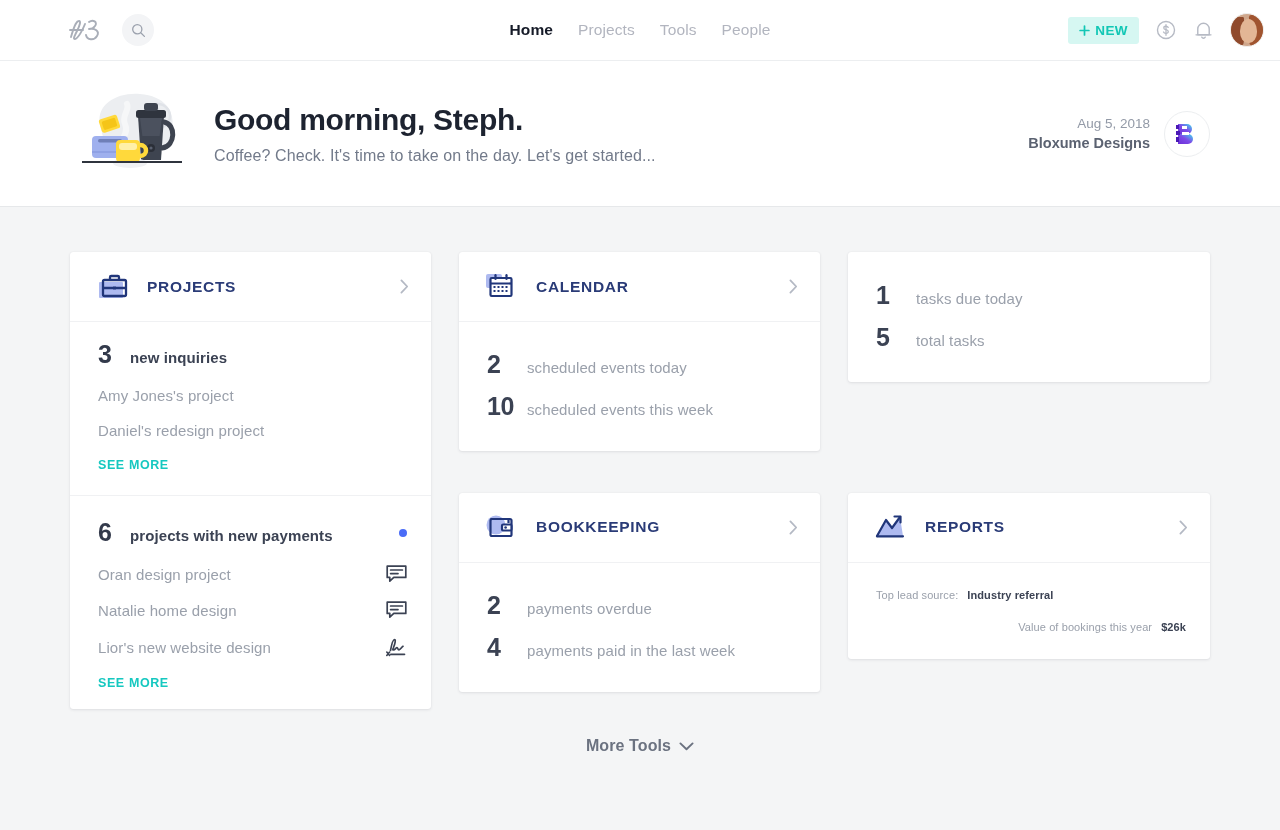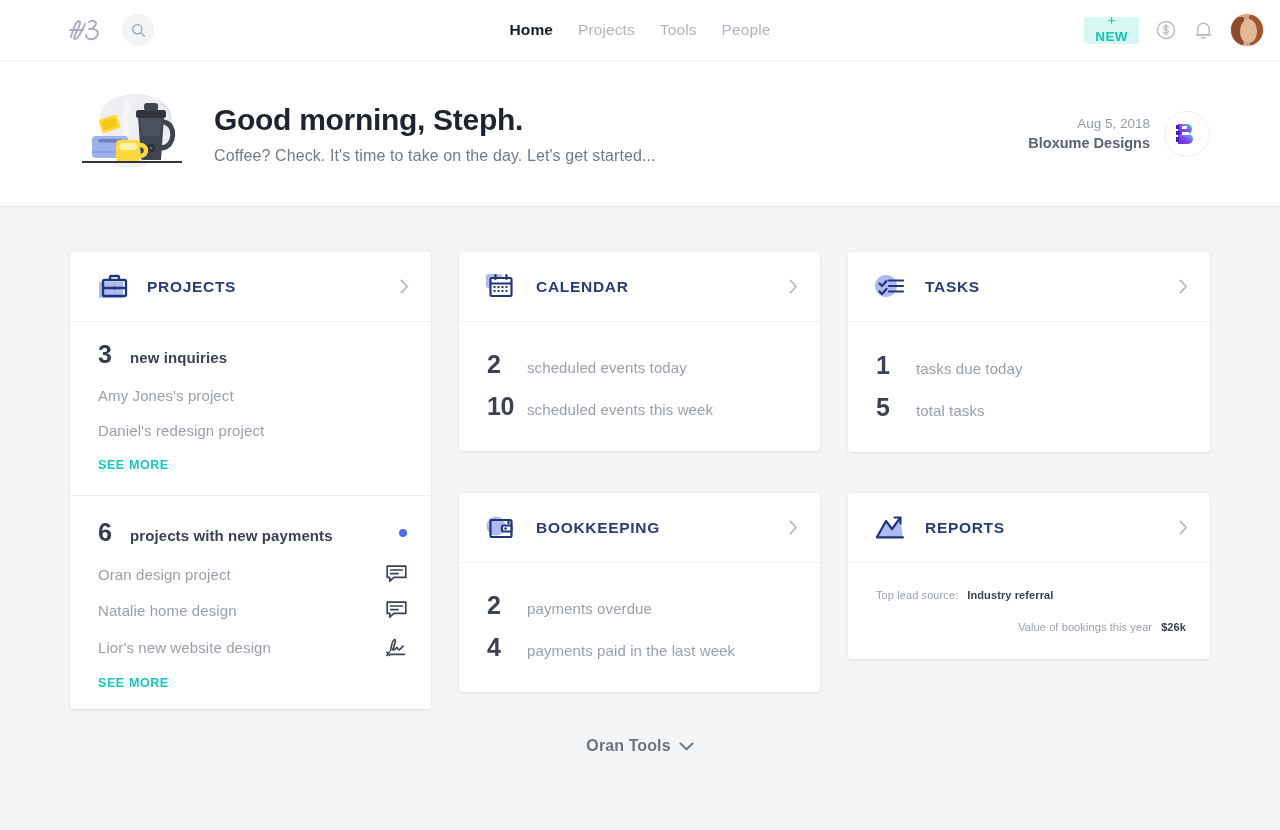--- a/index.html
+++ b/index.html
@@ -49,21 +49,20 @@
     position: absolute; right: 16px;
     display: flex; align-items: center; gap: 16px;
   }
   .new-btn {
     background: #d6f7f2; color: #12c7b5;
     border: none; border-radius: 3px;
     height: 27px; padding: 0 11px;
     font-size: 13.5px; font-weight: 700; letter-spacing: .4px;
     display: flex; align-items: center; gap: 5px; cursor: pointer;
     font-family: "Liberation Sans", sans-serif;
-    flex-direction: column;
   }
   .icon-btn {
     background: none; border: none; cursor: pointer;
     display: flex; align-items: center; justify-content: center;
     color: #b6bac4;
   }
   .avatar {
     width: 34px; height: 34px; border-radius: 50%;
     overflow: hidden; cursor: pointer;
     background: #cfa78c;
@@ -413,38 +412,20 @@
         <div class="stat-label">scheduled events today</div>
       </div>
       <div class="stat-row" style="margin-bottom:0;">
         <div class="stat-num">10</div>
         <div class="stat-label">scheduled events this week</div>
       </div>
     </div>
   </div>
 
   <div class="card">
-    <div class="card-head">
-      <div class="card-icon">
-        <svg width="36" height="32" viewBox="0 0 36 32">
-          <circle cx="13" cy="15" r="11" fill="#aebaf0"></circle>
-          <path d="M6.5 12.5 L9 15 L13.5 10" stroke="#21367a" stroke-width="2.2" fill="none" stroke-linecap="round" stroke-linejoin="round"></path>
-          <path d="M6.5 20.5 L9 23 L13.5 18" stroke="#21367a" stroke-width="2.2" fill="none" stroke-linecap="round" stroke-linejoin="round"></path>
-          <line x1="16" y1="9.5" x2="30" y2="9.5" stroke="#21367a" stroke-width="2.2" stroke-linecap="round"></line>
-          <line x1="16" y1="15" x2="30" y2="15" stroke="#21367a" stroke-width="2.2" stroke-linecap="round"></line>
-          <line x1="16" y1="20.5" x2="30" y2="20.5" stroke="#21367a" stroke-width="2.2" stroke-linecap="round"></line>
-        </svg>
-      </div>
-      <div class="card-title">TASKS</div>
-      <div class="chev">
-        <svg width="9" height="15" viewBox="0 0 9 15">
-            <path d="M1.4 1.4 L7.2 7.5 L1.4 13.6" stroke="#b4b9c4" stroke-width="1.8" fill="none" stroke-linecap="round" stroke-linejoin="round"></path>
-          </svg>
-      </div>
-    </div>
     <div class="card-body" style="padding-top:29px;padding-bottom:30px;">
       <div class="stat-row">
         <div class="stat-num">1</div>
         <div class="stat-label">tasks due today</div>
       </div>
       <div class="stat-row" style="margin-bottom:0;">
         <div class="stat-num">5</div>
         <div class="stat-label">total tasks</div>
       </div>
     </div>
@@ -504,17 +485,17 @@
       </div>
       <div class="r-row" style="margin-bottom:0;justify-content:flex-end;">
         <div class="r-label">Value of bookings this year</div>
         <div class="r-value">$26k</div>
       </div>
     </div>
   </div>
 </div>
 
 <div class="more-tools">
-  <span>Oran Tools</span>
+  <span>More Tools</span>
   <svg width="15" height="9" viewBox="0 0 15 9">
     <path d="M1.4 1.4 L7.5 7.3 L13.6 1.4" stroke="#6b7280" stroke-width="1.9" fill="none" stroke-linecap="round" stroke-linejoin="round"></path>
   </svg>
 </div>
 
 </body></html>

